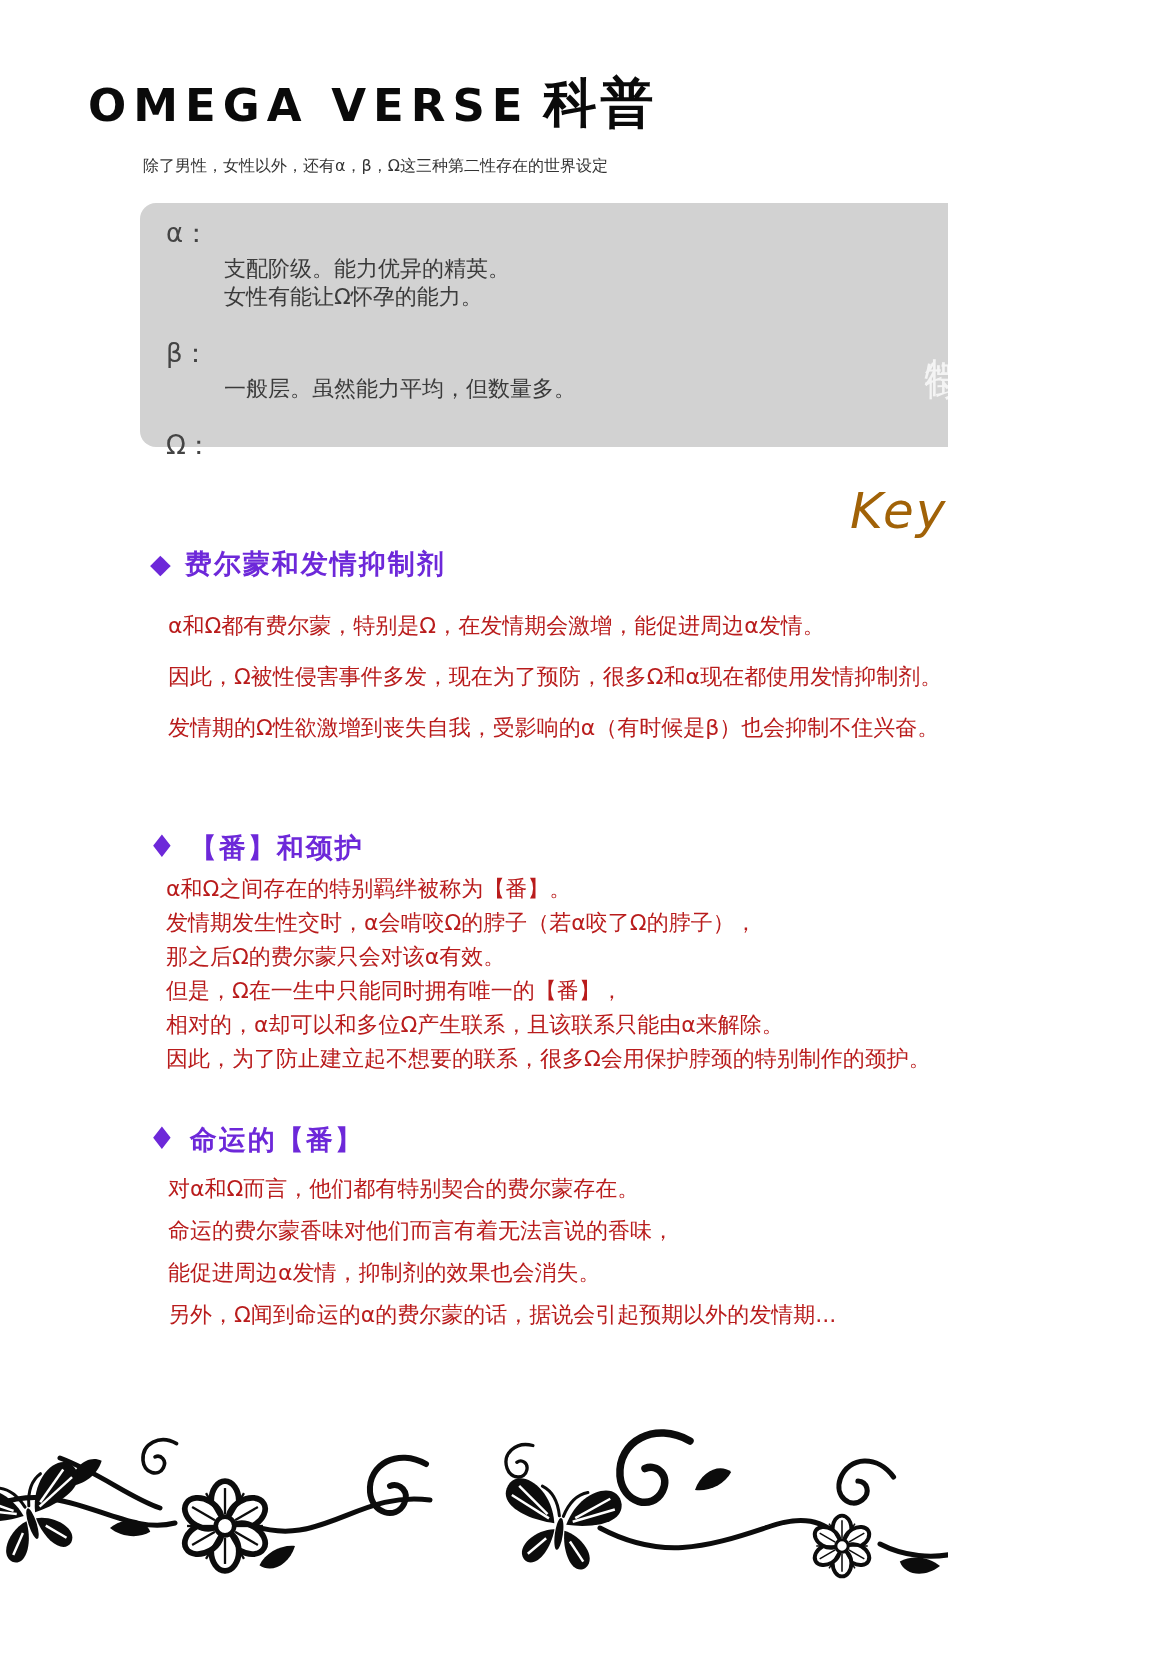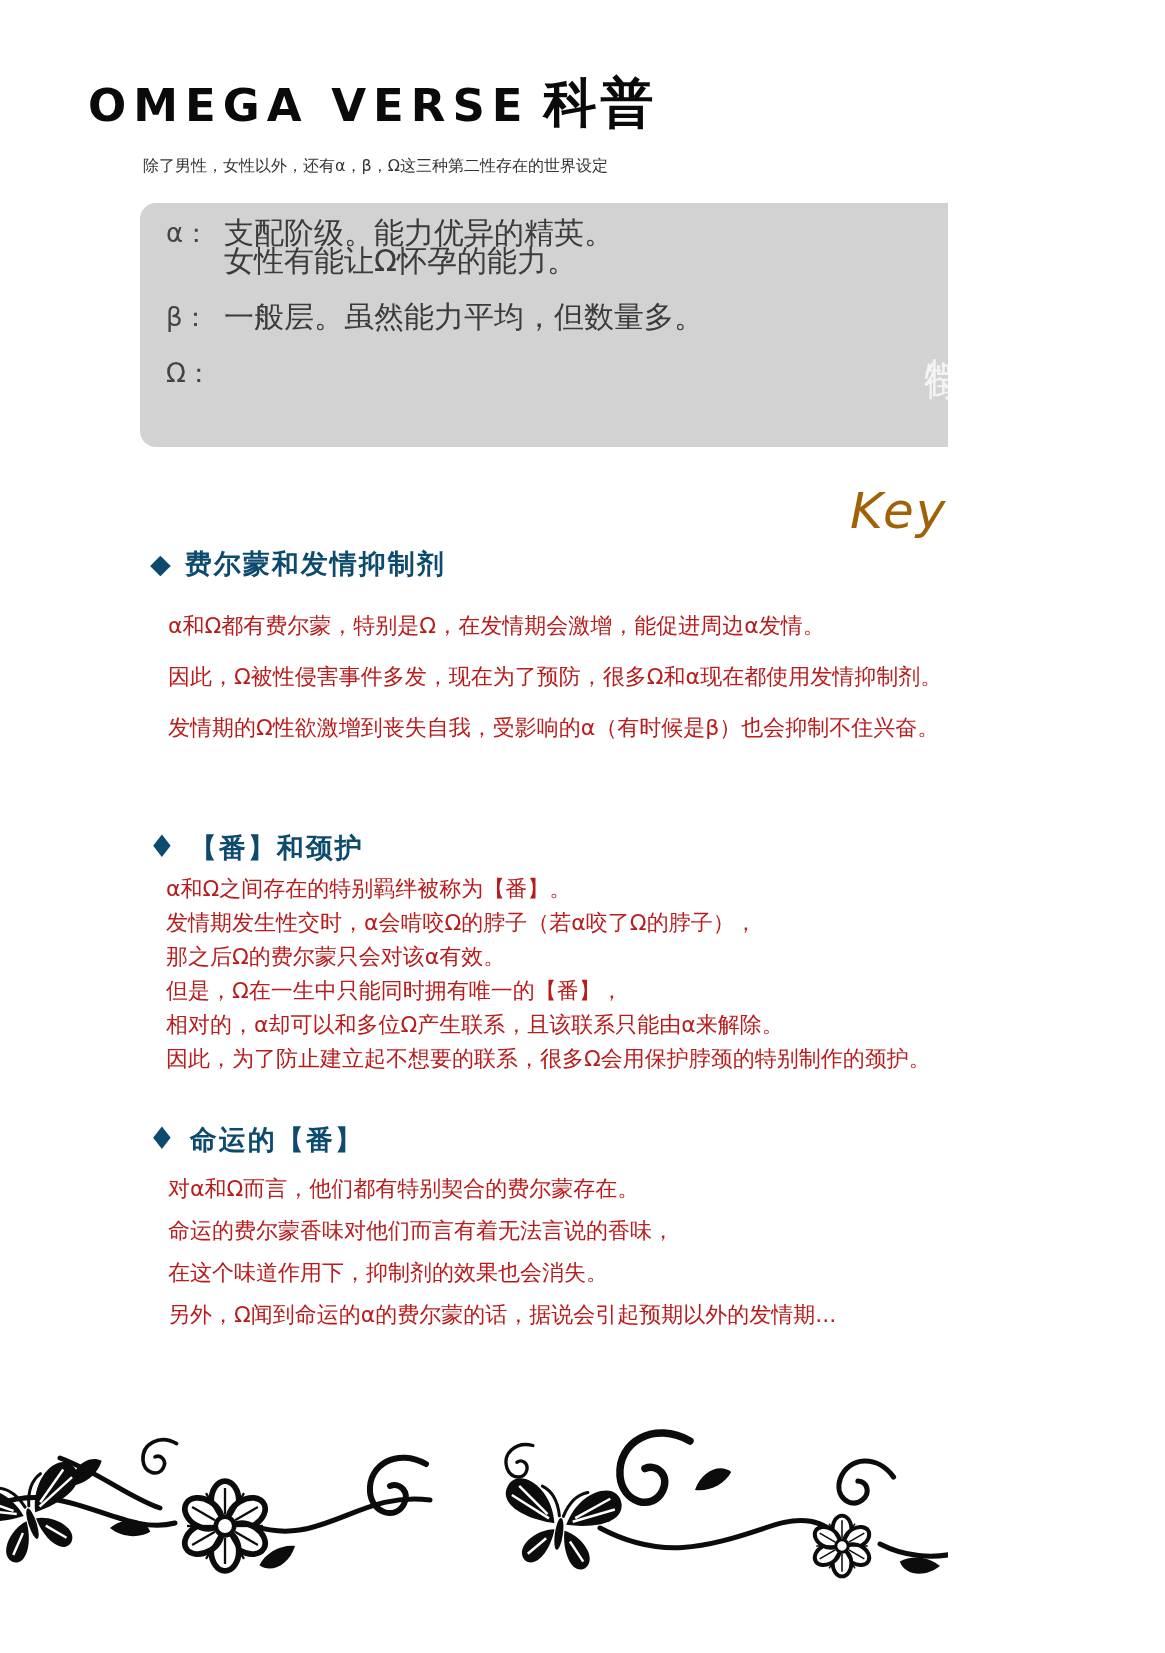--- a/index.html
+++ b/index.html
@@ -13,32 +13,32 @@
 
   
   .intro{position:absolute;left:143px;top:156px;font-size:16px;color:#333;}
 
   
   .info-box{position:absolute;left:140px;top:203px;width:913px;height:244px;
             background:#d2d2d2;border-radius:16px;}
   .info-entries{position:absolute;left:26px;top:16px;}
   .entry{display:flex;margin-bottom:28px;color:#3b3b3b;}
   .entry .sym{width:58px;font-size:26px;line-height:28px;color:#444;flex:none;}
-  .entry .txt{font-size:30px;line-height:28px;}
+  .entry .txt{font-size:22px;line-height:28px;margin-top:36px;}
   .v-caption{position:absolute;writing-mode:vertical-rl;text-orientation:mixed;
              color:#f4f4f4;font-size:40px;letter-spacing:5px;font-weight:500;}
   .v-col-right{left:843px;top:28px;}
   .v-col-left{left:778px;top:122px;}
 
   
   .keyword{position:absolute;left:850px;top:482px;font-size:50px;font-style:italic;
            color:#a16207;letter-spacing:2px;}
 
   
-  .section-heading{position:absolute;white-space:nowrap;font-weight:900;color:#0c4a6e;
+  .section-heading{position:absolute;white-space:nowrap;font-weight:900;color:#6d28d9;
                    font-size:27px;letter-spacing:2px;}
   .section-heading .marker{margin-right:12px;}
   .s2 .marker,.s3 .marker{font-size:31px;}
   .para{position:absolute;white-space:nowrap;color:#b91c1c;font-size:22px;}
   .para div{height:auto;}
   .para-1{line-height:51px;}
   .para-2{line-height:34px;}
   .para-3{line-height:42px;}
 
   
@@ -103,21 +103,21 @@
     <div>相对的，α却可以和多位Ω产生联系，且该联系只能由α来解除。</div>
     <div>因此，为了防止建立起不想要的联系，很多Ω会用保护脖颈的特别制作的颈护。</div>
   </div>
 
   <div class="section-heading s3" style="left:148px;top:1120px;">
     <span class="marker">♦</span><span>命运的【番】</span>
   </div>
   <div class="para para-3" style="left:168px;top:1168px;">
     <div>对α和Ω而言，他们都有特别契合的费尔蒙存在。</div>
     <div>命运的费尔蒙香味对他们而言有着无法言说的香味，</div>
-    <div>在这个味道作用下，抑制剂的效果也会消失。</div>
+    <div>能促进周边α发情，抑制剂的效果也会消失。</div>
     <div>另外，Ω闻到命运的α的费尔蒙的话，据说会引起预期以外的发情期...</div>
   </div>
 
 
   <div class="border-band">
     <svg width="1165" height="172" viewBox="0 0 1165 172" xmlns="http://www.w3.org/2000/svg">
       <defs>
         <g id="leaf">
           <path d="M0,0 C12,-16 32,-18 40,-6 C30,4 12,6 0,0" fill="#0c0c0c"></path>
         </g>

